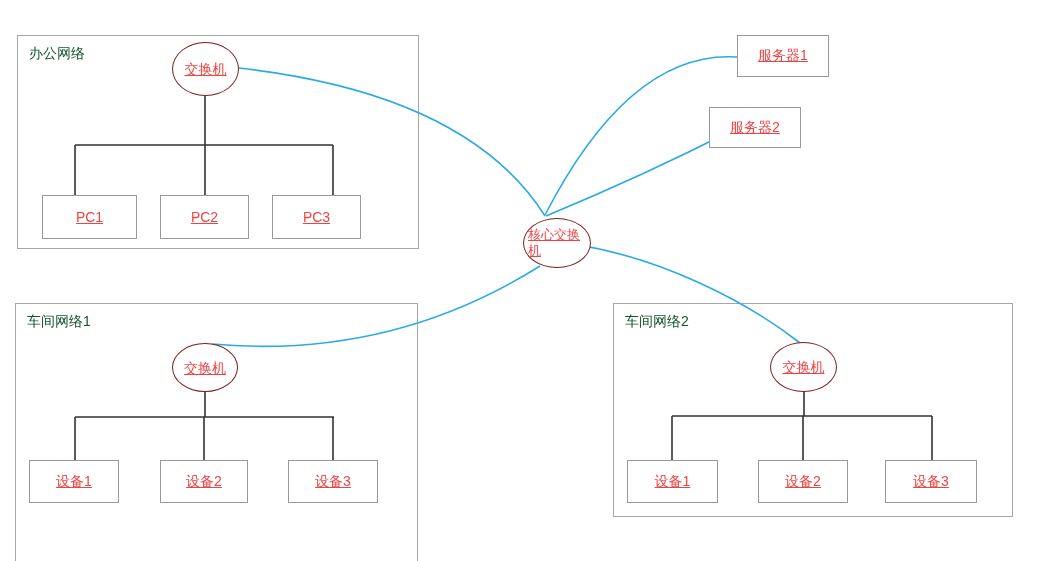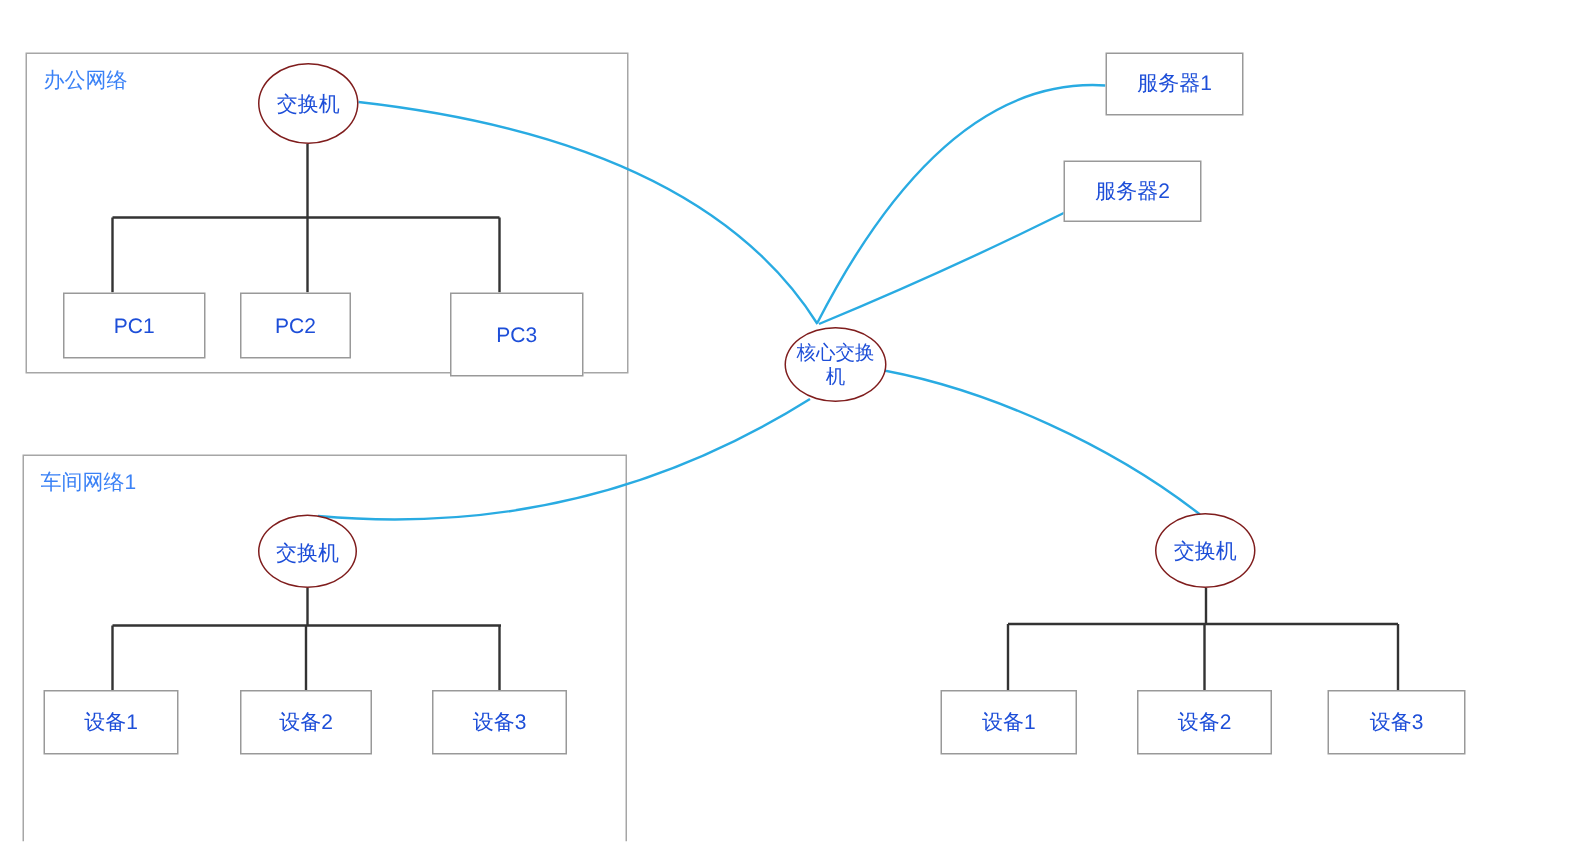--- a/index.html
+++ b/index.html
@@ -1,40 +1,43 @@
 <!DOCTYPE html>
 <html><head>
 <meta charset="utf-8">
 <style>
   html,body{margin:0;padding:0;background:#ffffff;}
   body{font-family:"Liberation Sans","DejaVu Sans",sans-serif;}
   .canvas{position:relative;width:1062px;height:561px;background:#ffffff;overflow:hidden;}
   .canvas svg{position:absolute;left:0;top:0;}
   .group{position:absolute;background:#ffffff;border:1.5px solid #a6a6a6;box-sizing:border-box;}
-  .group-title{position:absolute;left:11px;top:9px;font-size:14px;color:#3b82f6;white-space:nowrap;}
+  .group-title{position:absolute;left:11px;top:9px;font-size:14px;color:#14532d;white-space:nowrap;}
   .node{position:absolute;background:#ffffff;border:1px solid #999999;box-sizing:border-box;
         display:flex;align-items:center;justify-content:center;
-        font-size:14px;color:#1d4ed8;text-align:center;}
+        font-size:14px;color:#ef4444;text-decoration:underline;}
   .ellipse{border-radius:50%;border:1px solid #7f1d1d;}
   .ellipse .lbl{line-height:16px;}
   .core-lbl{width:58px;line-height:16px;font-size:13px;}
   path{fill:none;}
   .tree{stroke:#333333;stroke-width:1.6;}
   .link{stroke:#29abe2;stroke-width:1.6;}
 </style>
 </head>
 <body>
 
 <div class="canvas">
 
   <div class="group" style="left:17px;top:35px;width:402px;height:214px;">
     <div class="group-title">办公网络</div>
   </div>
   <div class="group" style="left:15px;top:303px;width:403px;height:268px;">
     <div class="group-title">车间网络1</div>
+  </div>
+  <div class="group" style="left:613px;top:303px;width:400px;height:214px;">
+    <div class="group-title">车间网络2</div>
   </div>
 
   <svg width="1062" height="561" viewBox="0 0 1062 561">
 
     <path class="tree" d="M205 96 V145 M75 145 H333 M75 145 V195 M205 145 V195 M333 145 V195"></path>
 
     <path class="tree" d="M205 392 V417 M75 417 H334 M75 417 V460 M204 417 V460 M333 417 V460"></path>
 
     <path class="tree" d="M804 392 V416 M672 416 H932 M672 416 V460 M803 416 V460 M932 416 V460"></path>
 
@@ -44,24 +47,24 @@
     <path class="link" d="M540 266 Q390 360 212 344"></path>
     <path class="link" d="M578 245 C660 258 745 300 800 343"></path>
   </svg>
 
   <div class="node ellipse" style="left:172px;top:42px;width:67px;height:54px;">
     <span class="lbl">交换机</span>
   </div>
   <div class="node" style="left:42px;top:195px;width:95px;height:44px;">
     <span>PC1</span>
   </div>
-  <div class="node" style="left:160px;top:195px;width:74px;height:44px;">
+  <div class="node" style="left:160px;top:195px;width:89px;height:44px;">
     <span>PC2</span>
   </div>
-  <div class="node" style="left:300px;top:195px;width:89px;height:56px;">
+  <div class="node" style="left:272px;top:195px;width:89px;height:44px;">
     <span>PC3</span>
   </div>
 
   <div class="node" style="left:737px;top:35px;width:92px;height:42px;">
     <span>服务器1</span>
   </div>
   <div class="node" style="left:709px;top:107px;width:92px;height:41px;">
     <span>服务器2</span>
   </div>
 

